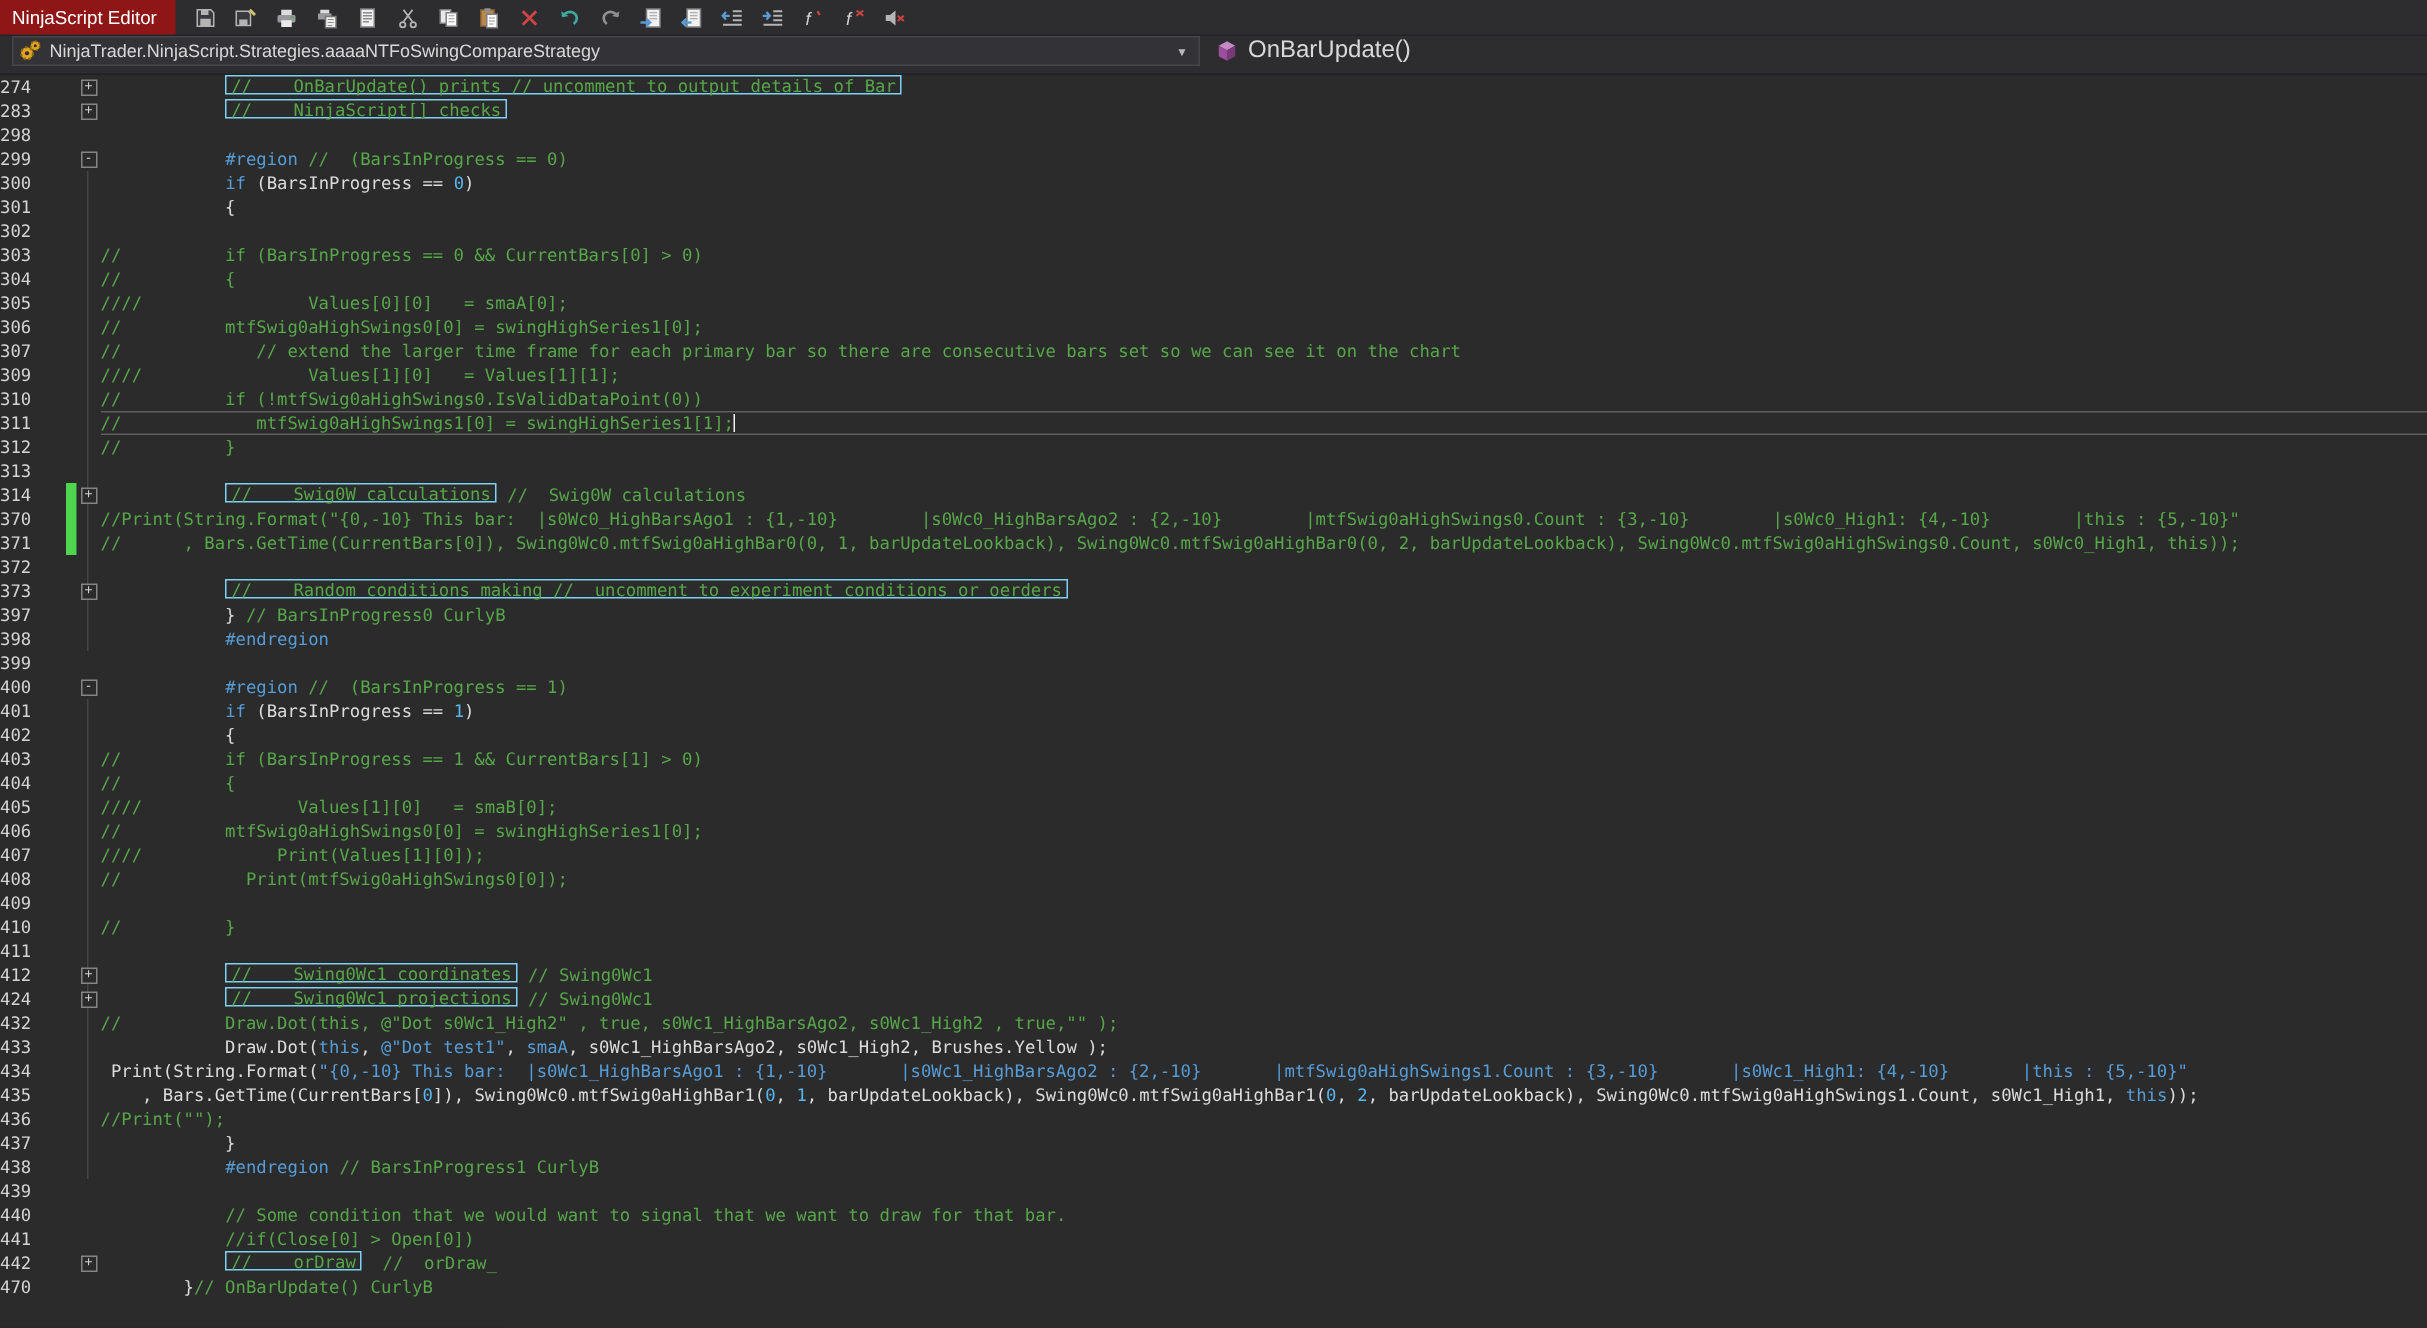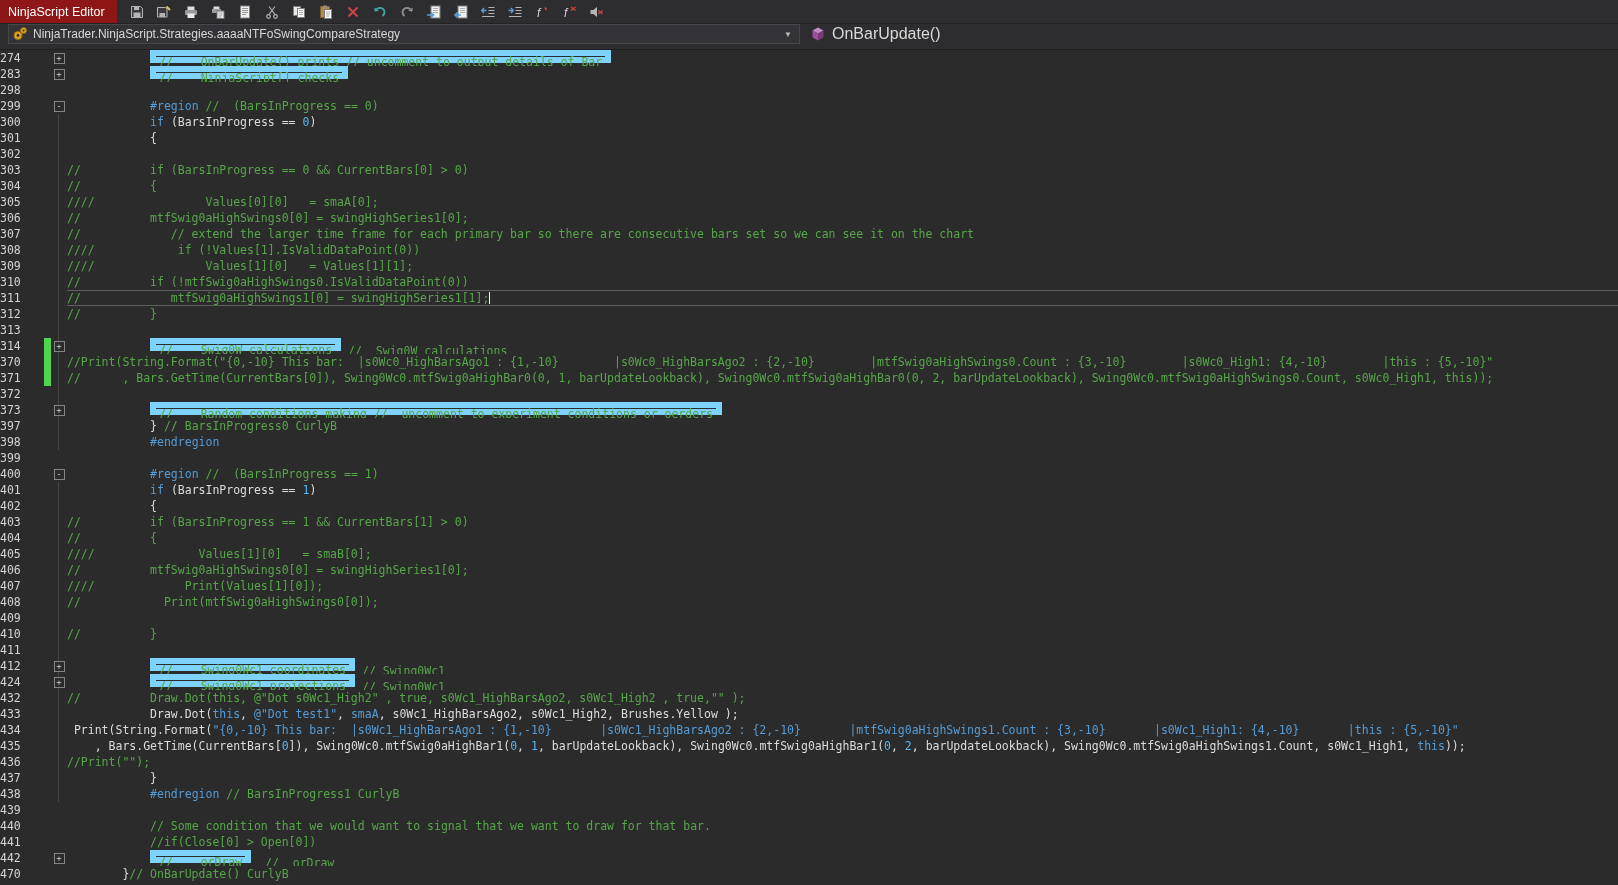--- a/index.html
+++ b/index.html
@@ -38,21 +38,21 @@
   .fold{width:16px;flex:none;position:relative;display:flex;align-items:center;justify-content:center}
   .fold.fline::before{content:'';position:absolute;left:7px;top:0;bottom:0;width:1px;background:#454545}
   .foldbox{width:11px;height:11px;border:1px solid #858585;font-size:9px;line-height:9px;text-align:center;color:#cccccc;background:var(--bg);cursor:pointer;position:relative;z-index:1}
   .code{flex:1;white-space:pre;color:var(--plain);overflow:hidden}
   .row.current .code{box-shadow:inset 0 1px 0 #5e5e5e, inset 0 -1px 0 #5e5e5e}
   .tk-t{color:var(--plain)}
   .tk-c{color:var(--comment)}
   .tk-k{color:var(--keyword)}
   .tk-d{color:var(--number)}
   .tk-s{color:var(--string)}
-  .tk-b{color:var(--comment);border:6px solid #7dd3fc;padding:0 3px;display:inline-block;height:13px;line-height:12px;vertical-align:1px}
+  .tk-b{color:var(--comment);border:1px solid #7dd3fc;padding:0 3px;display:inline-block;height:13px;line-height:12px;vertical-align:1px}
   .caret{display:inline-block;width:1px;height:12px;background:#f2f2f2;vertical-align:-2px}
 </style>
 </head>
 <body>
 
 <div class="app">
 
   <div class="toolbar">
     <div class="tb-title">NinjaScript Editor</div>
     <div class="tb-icons" id="toolbar-icons">
@@ -276,26 +276,20 @@
         <div class="fold fline"></div>
         <div class="code"><span class="tk-c">//          mtfSwig0aHighSwings0[0] = swingHighSeries1[0];</span></div>
       </div>
       <div class="row">
         <div class="num">307</div>
         <div class="mark"></div>
         <div class="fold fline"></div>
         <div class="code"><span class="tk-c">//             // extend the larger time frame for each primary bar so there are consecutive bars set so we can see it on the chart</span></div>
       </div>
       <div class="row">
-        <div class="num">308</div>
-        <div class="mark"></div>
-        <div class="fold fline"></div>
-        <div class="code"><span class="tk-c">////            if (!Values[1].IsValidDataPoint(0))</span></div>
-      </div>
-      <div class="row">
         <div class="num">309</div>
         <div class="mark"></div>
         <div class="fold fline"></div>
         <div class="code"><span class="tk-c">////                Values[1][0]   = Values[1][1];</span></div>
       </div>
       <div class="row">
         <div class="num">310</div>
         <div class="mark"></div>
         <div class="fold fline"></div>
         <div class="code"><span class="tk-c">//          if (!mtfSwig0aHighSwings0.IsValidDataPoint(0))</span></div>

